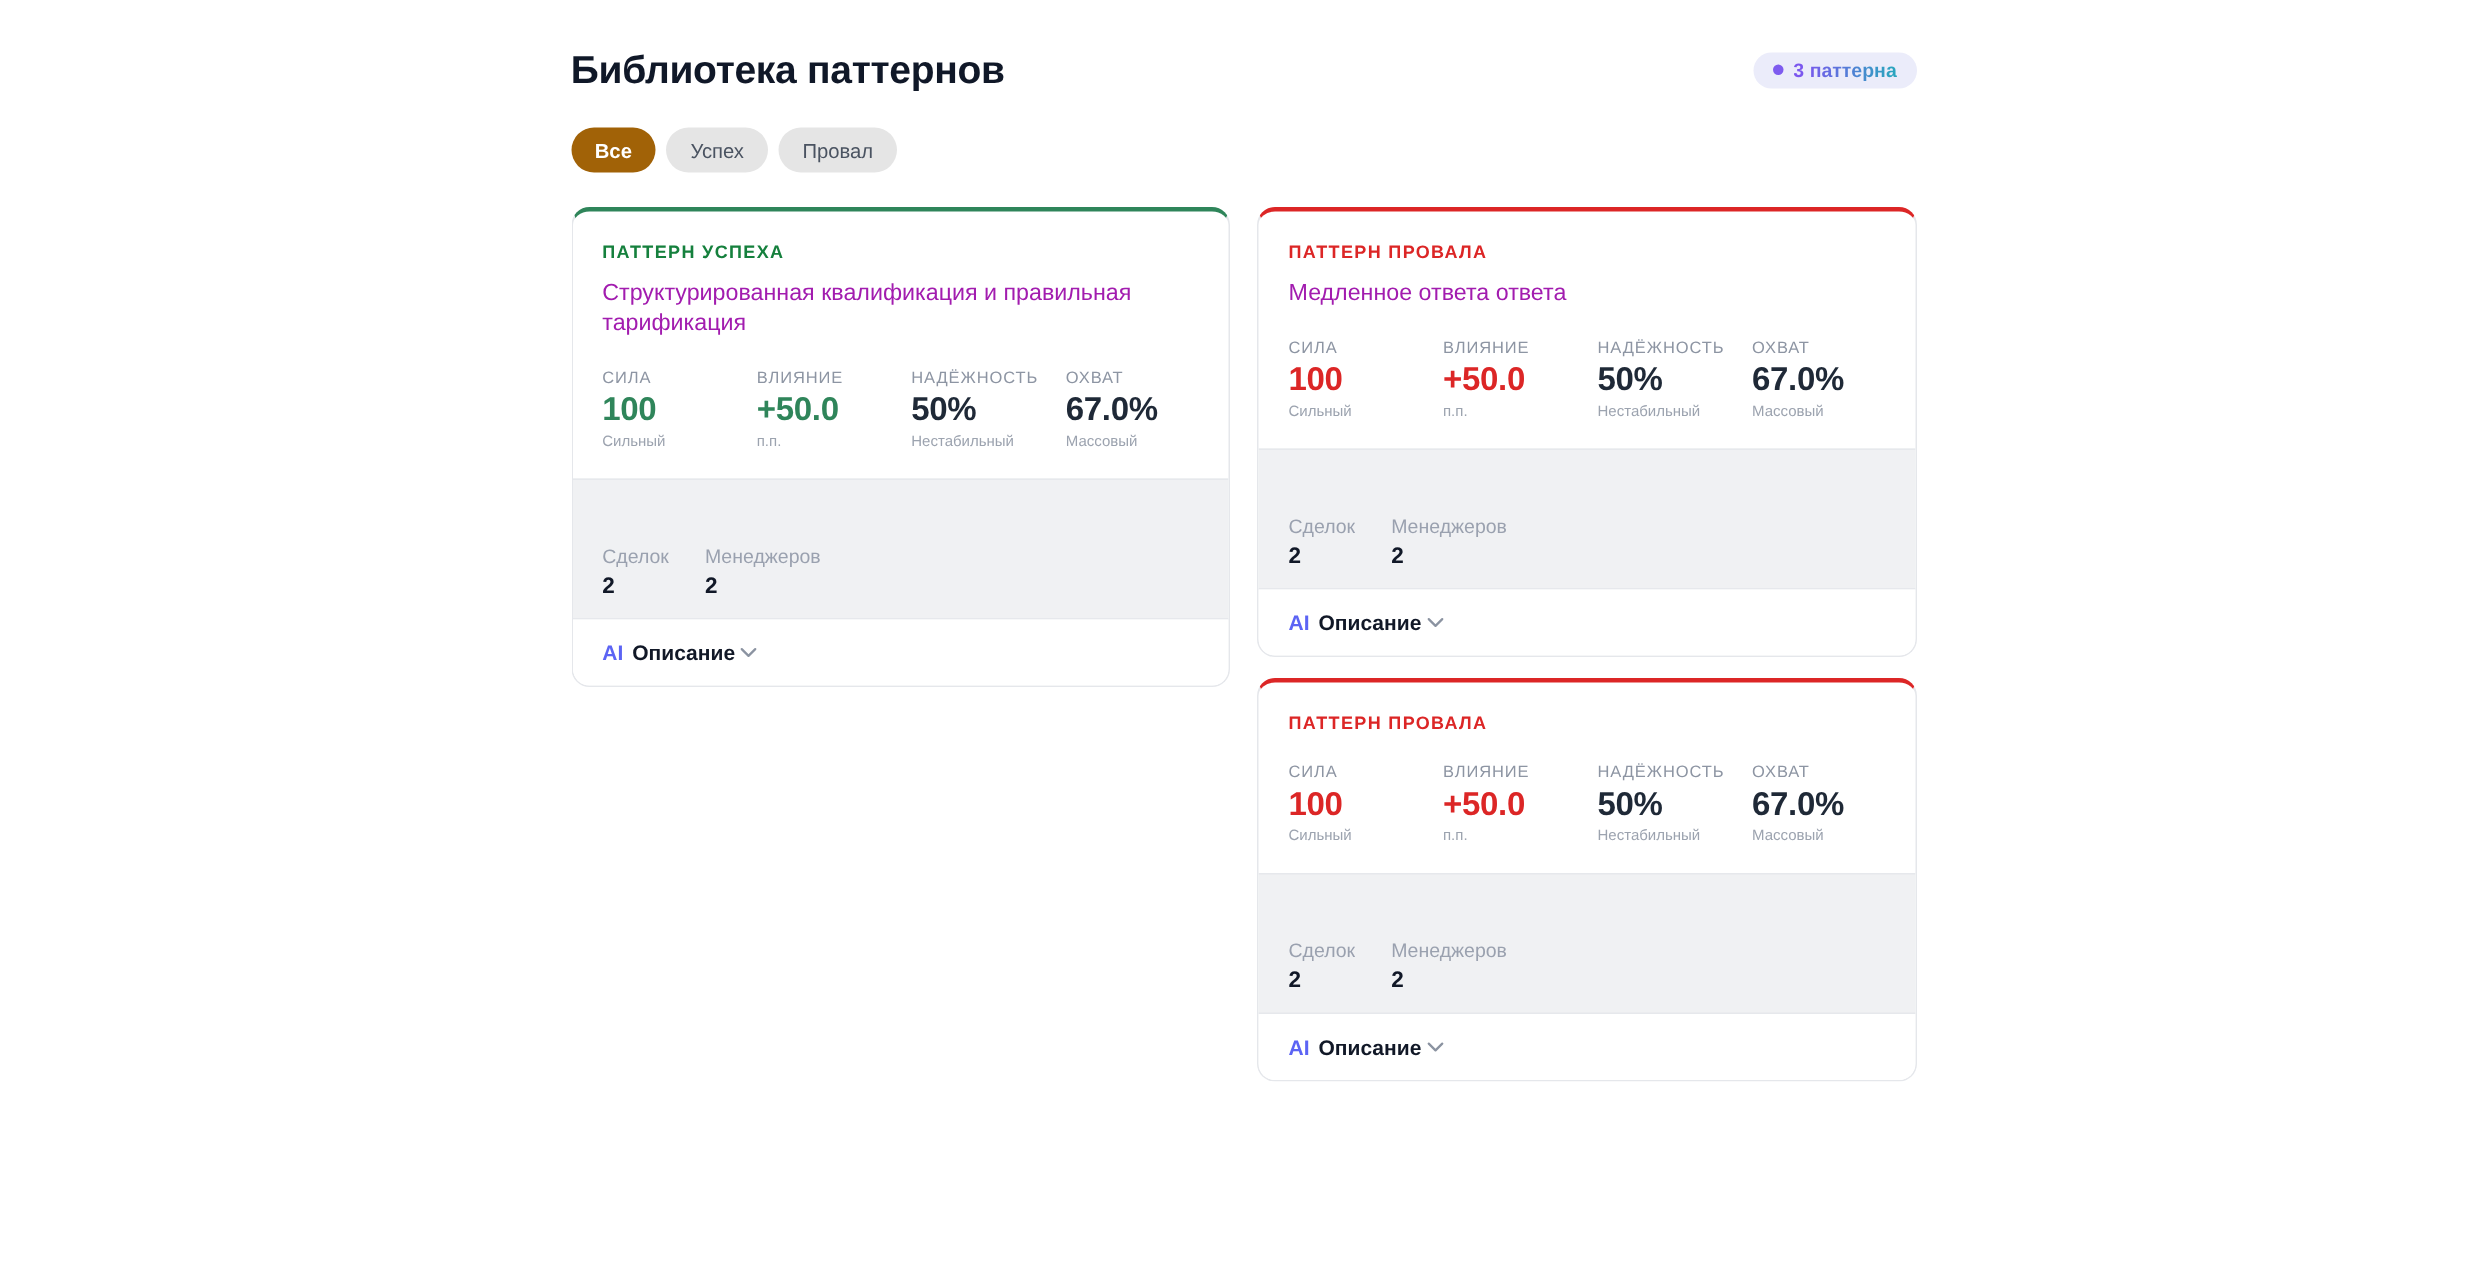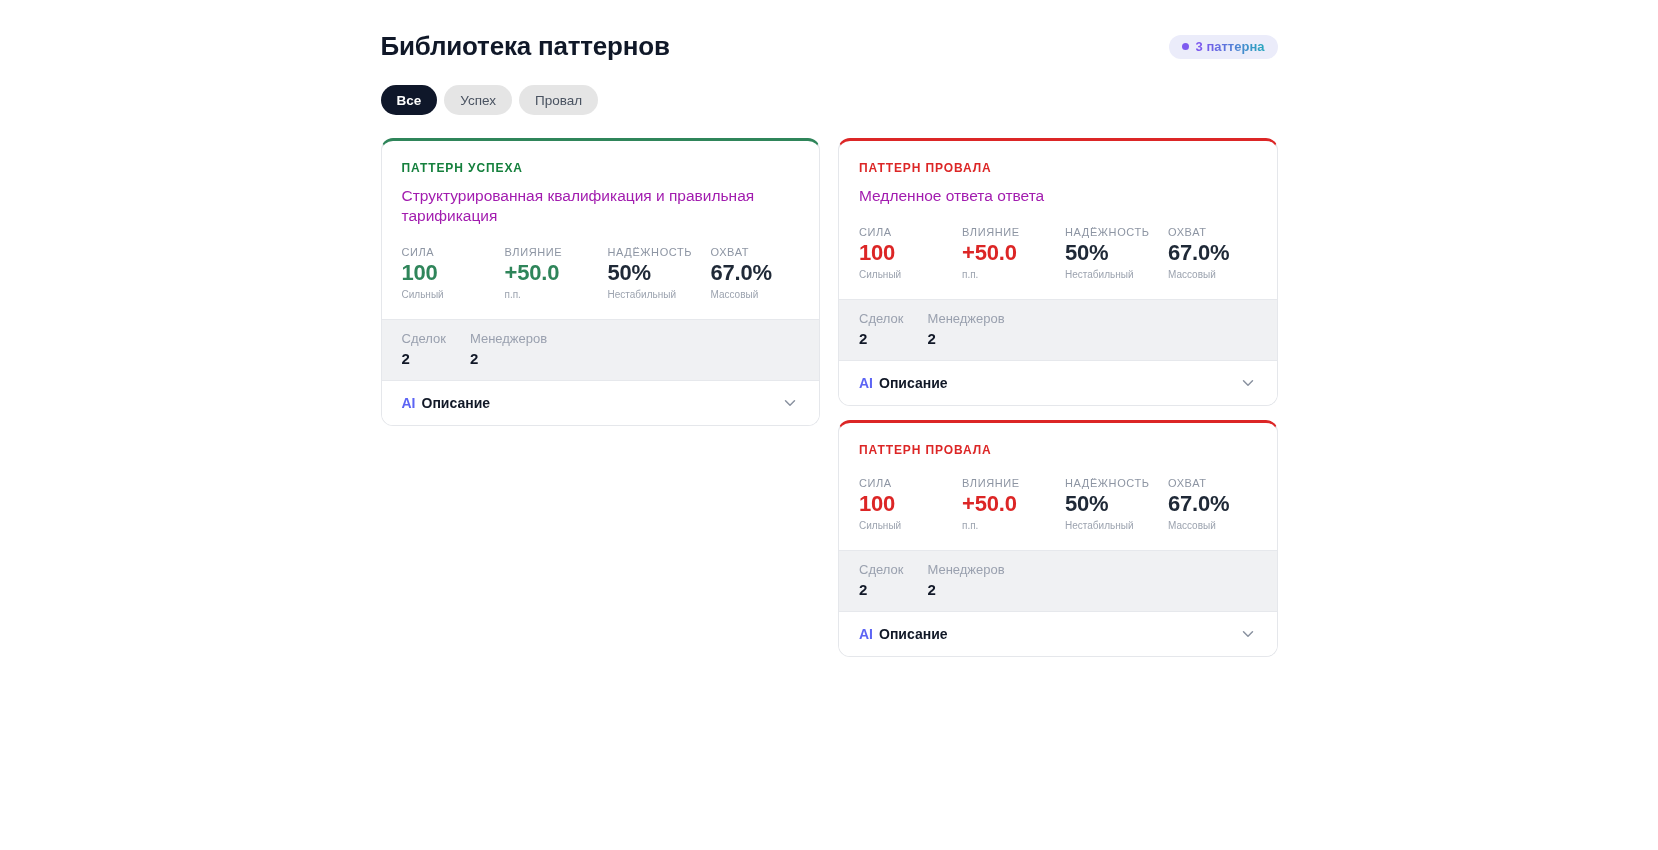--- a/index.html
+++ b/index.html
@@ -63,21 +63,21 @@
     height: 30px;
     padding: 0 16px;
     border-radius: 999px;
     font-family: inherit;
     font-size: 13.5px;
     cursor: pointer;
     background: #e5e5e5;
     color: #4a5361;
   }
   .pill.active {
-    background: #0f172a;
+    background: #a16207;
     color: #ffffff;
     font-weight: 700;
   }
 
   
   .cards {
     margin-top: 23px;
     display: grid;
     grid-template-columns: 1fr 1fr;
     column-gap: 18px;
@@ -149,34 +149,34 @@
     border-top: 1px solid #e6e8ec;
     border-bottom: 1px solid #e6e8ec;
     padding: 11px 20px 12px 20px;
     display: flex;
     gap: 24px;
   }
   .stat-label {
     font-size: 13px;
     color: #9aa1af;
     line-height: 16px;
+    margin-top: 32px;
   }
   .stat-value {
     margin-top: 3px;
     font-size: 15px;
     font-weight: 700;
     color: #111827;
     line-height: 18px;
   }
 
   .ai-row {
     padding: 13px 20px;
     display: flex;
     align-items: center;
-    justify-content: space-between;
     cursor: pointer;
     background: #ffffff;
   }
   .ai-left {
     display: flex;
     align-items: baseline;
     gap: 6px;
     font-size: 14px;
     font-weight: 700;
   }

